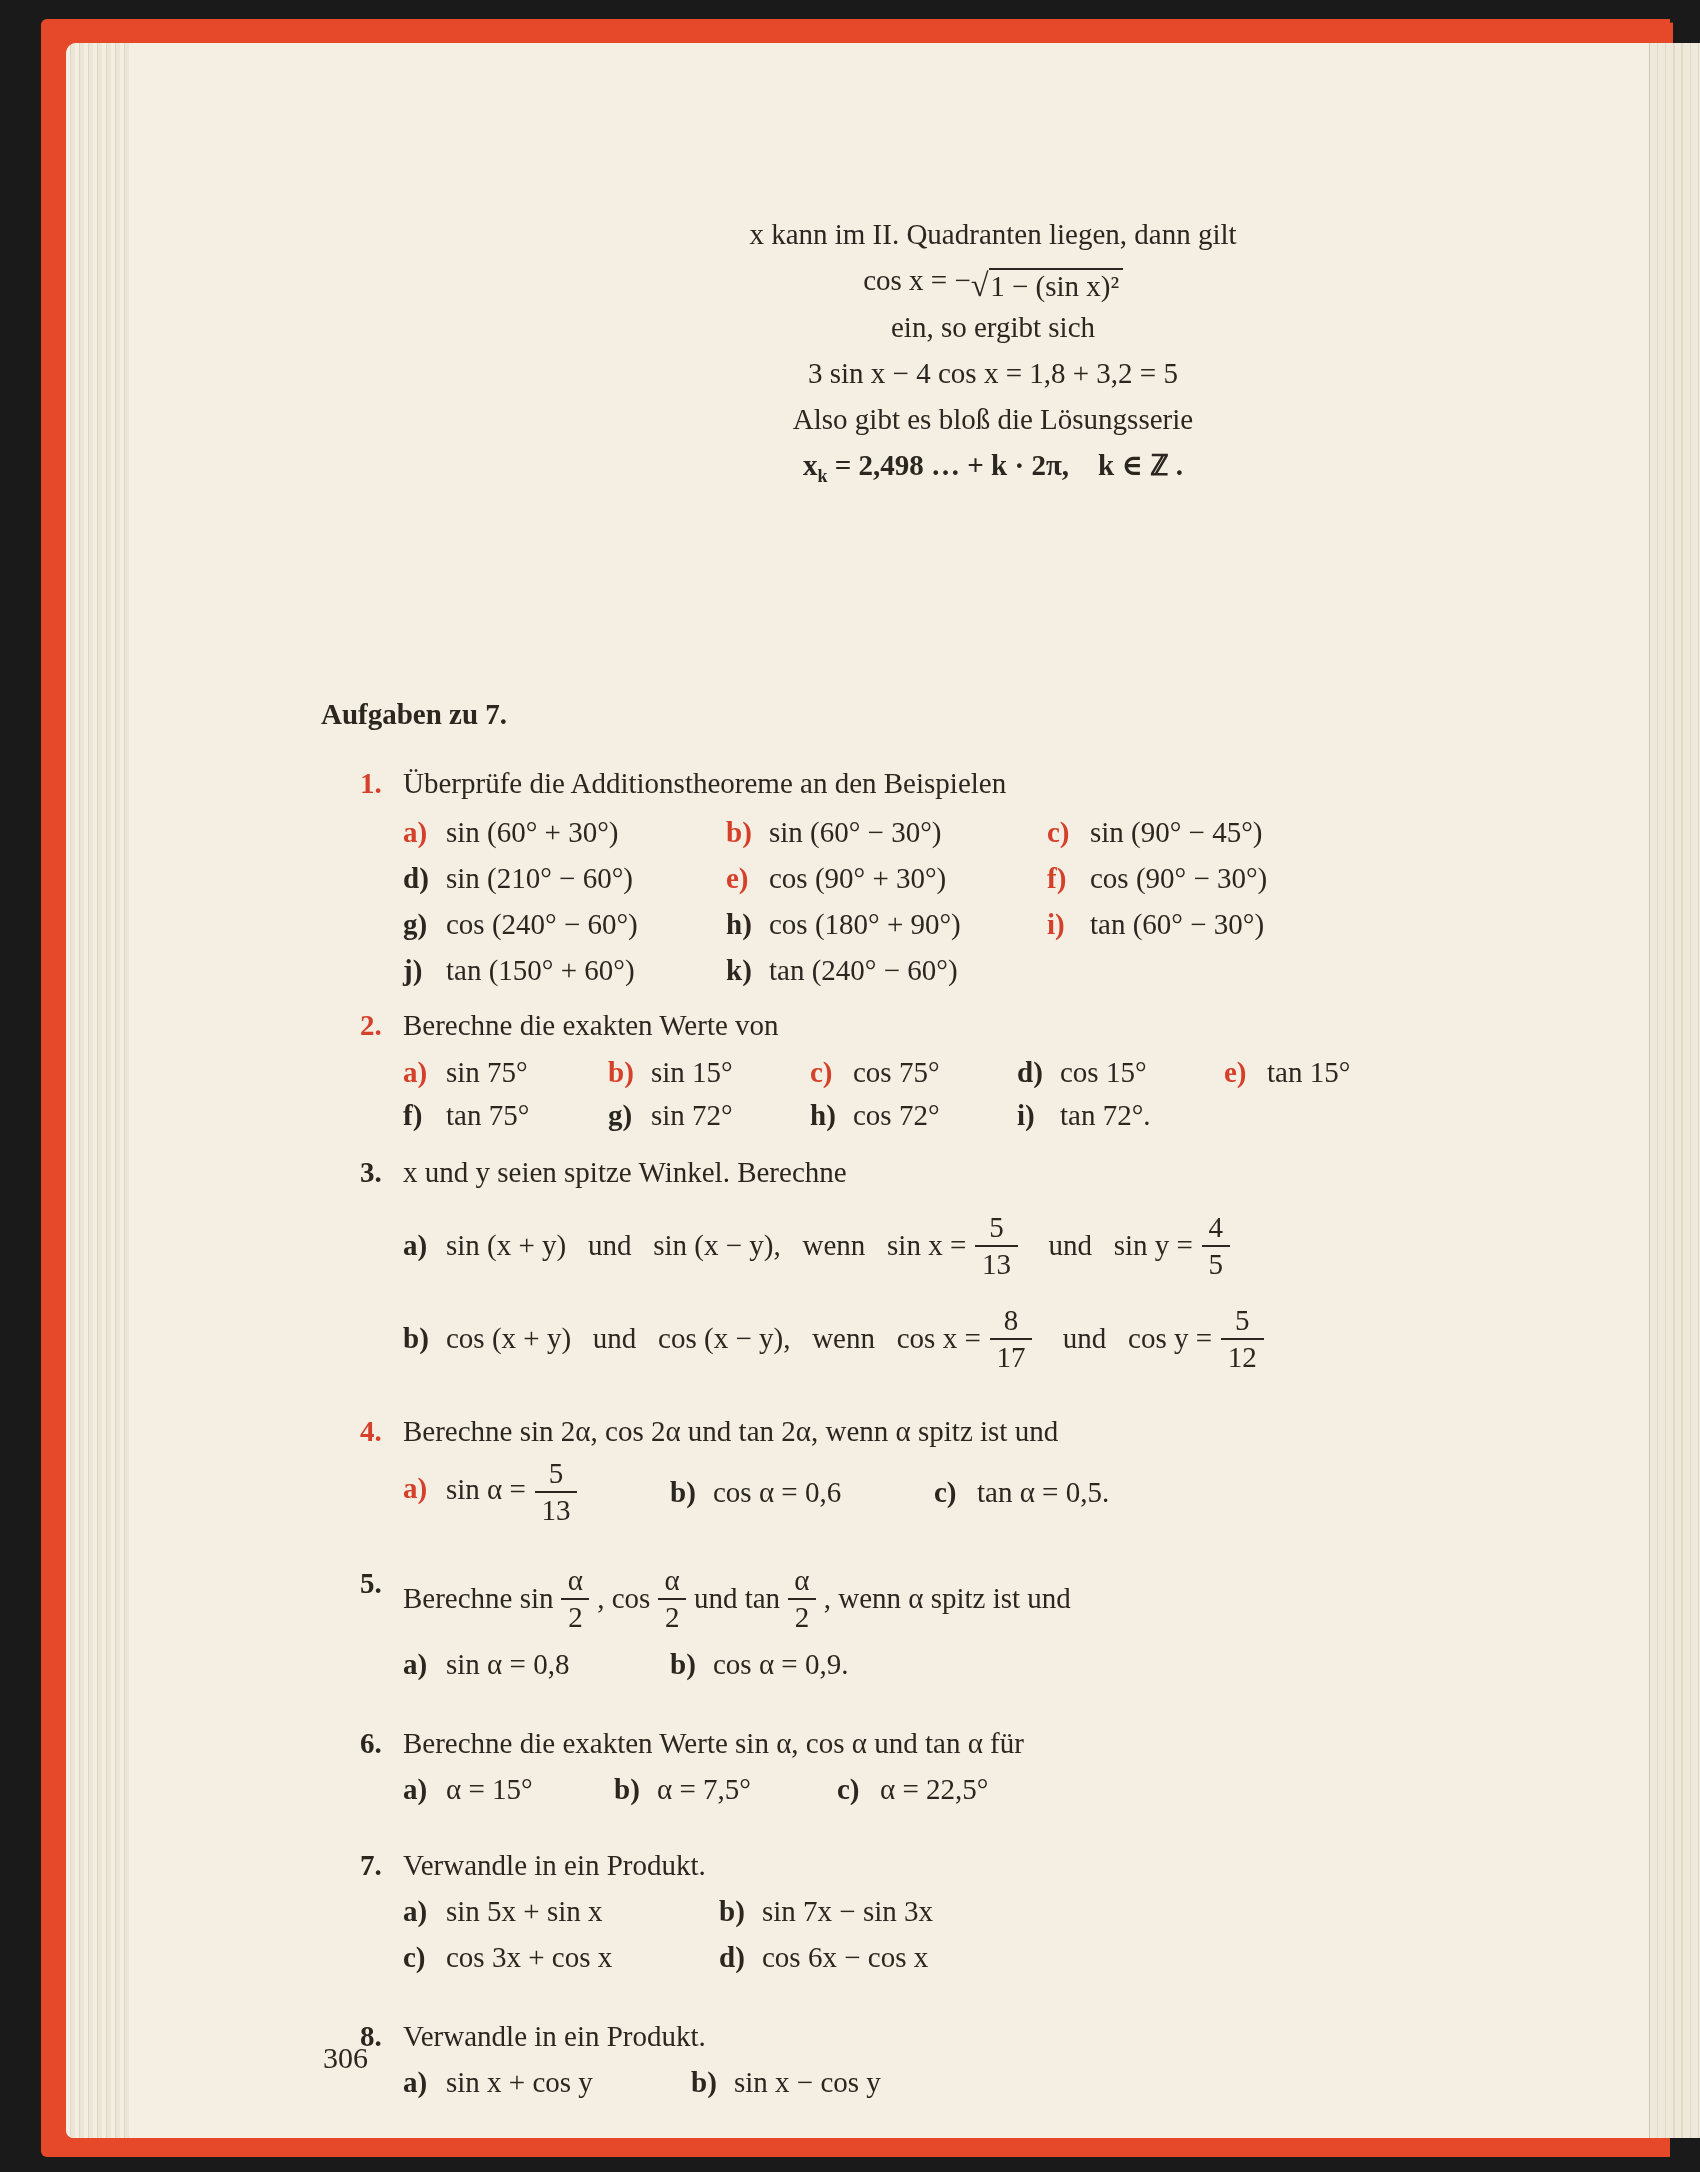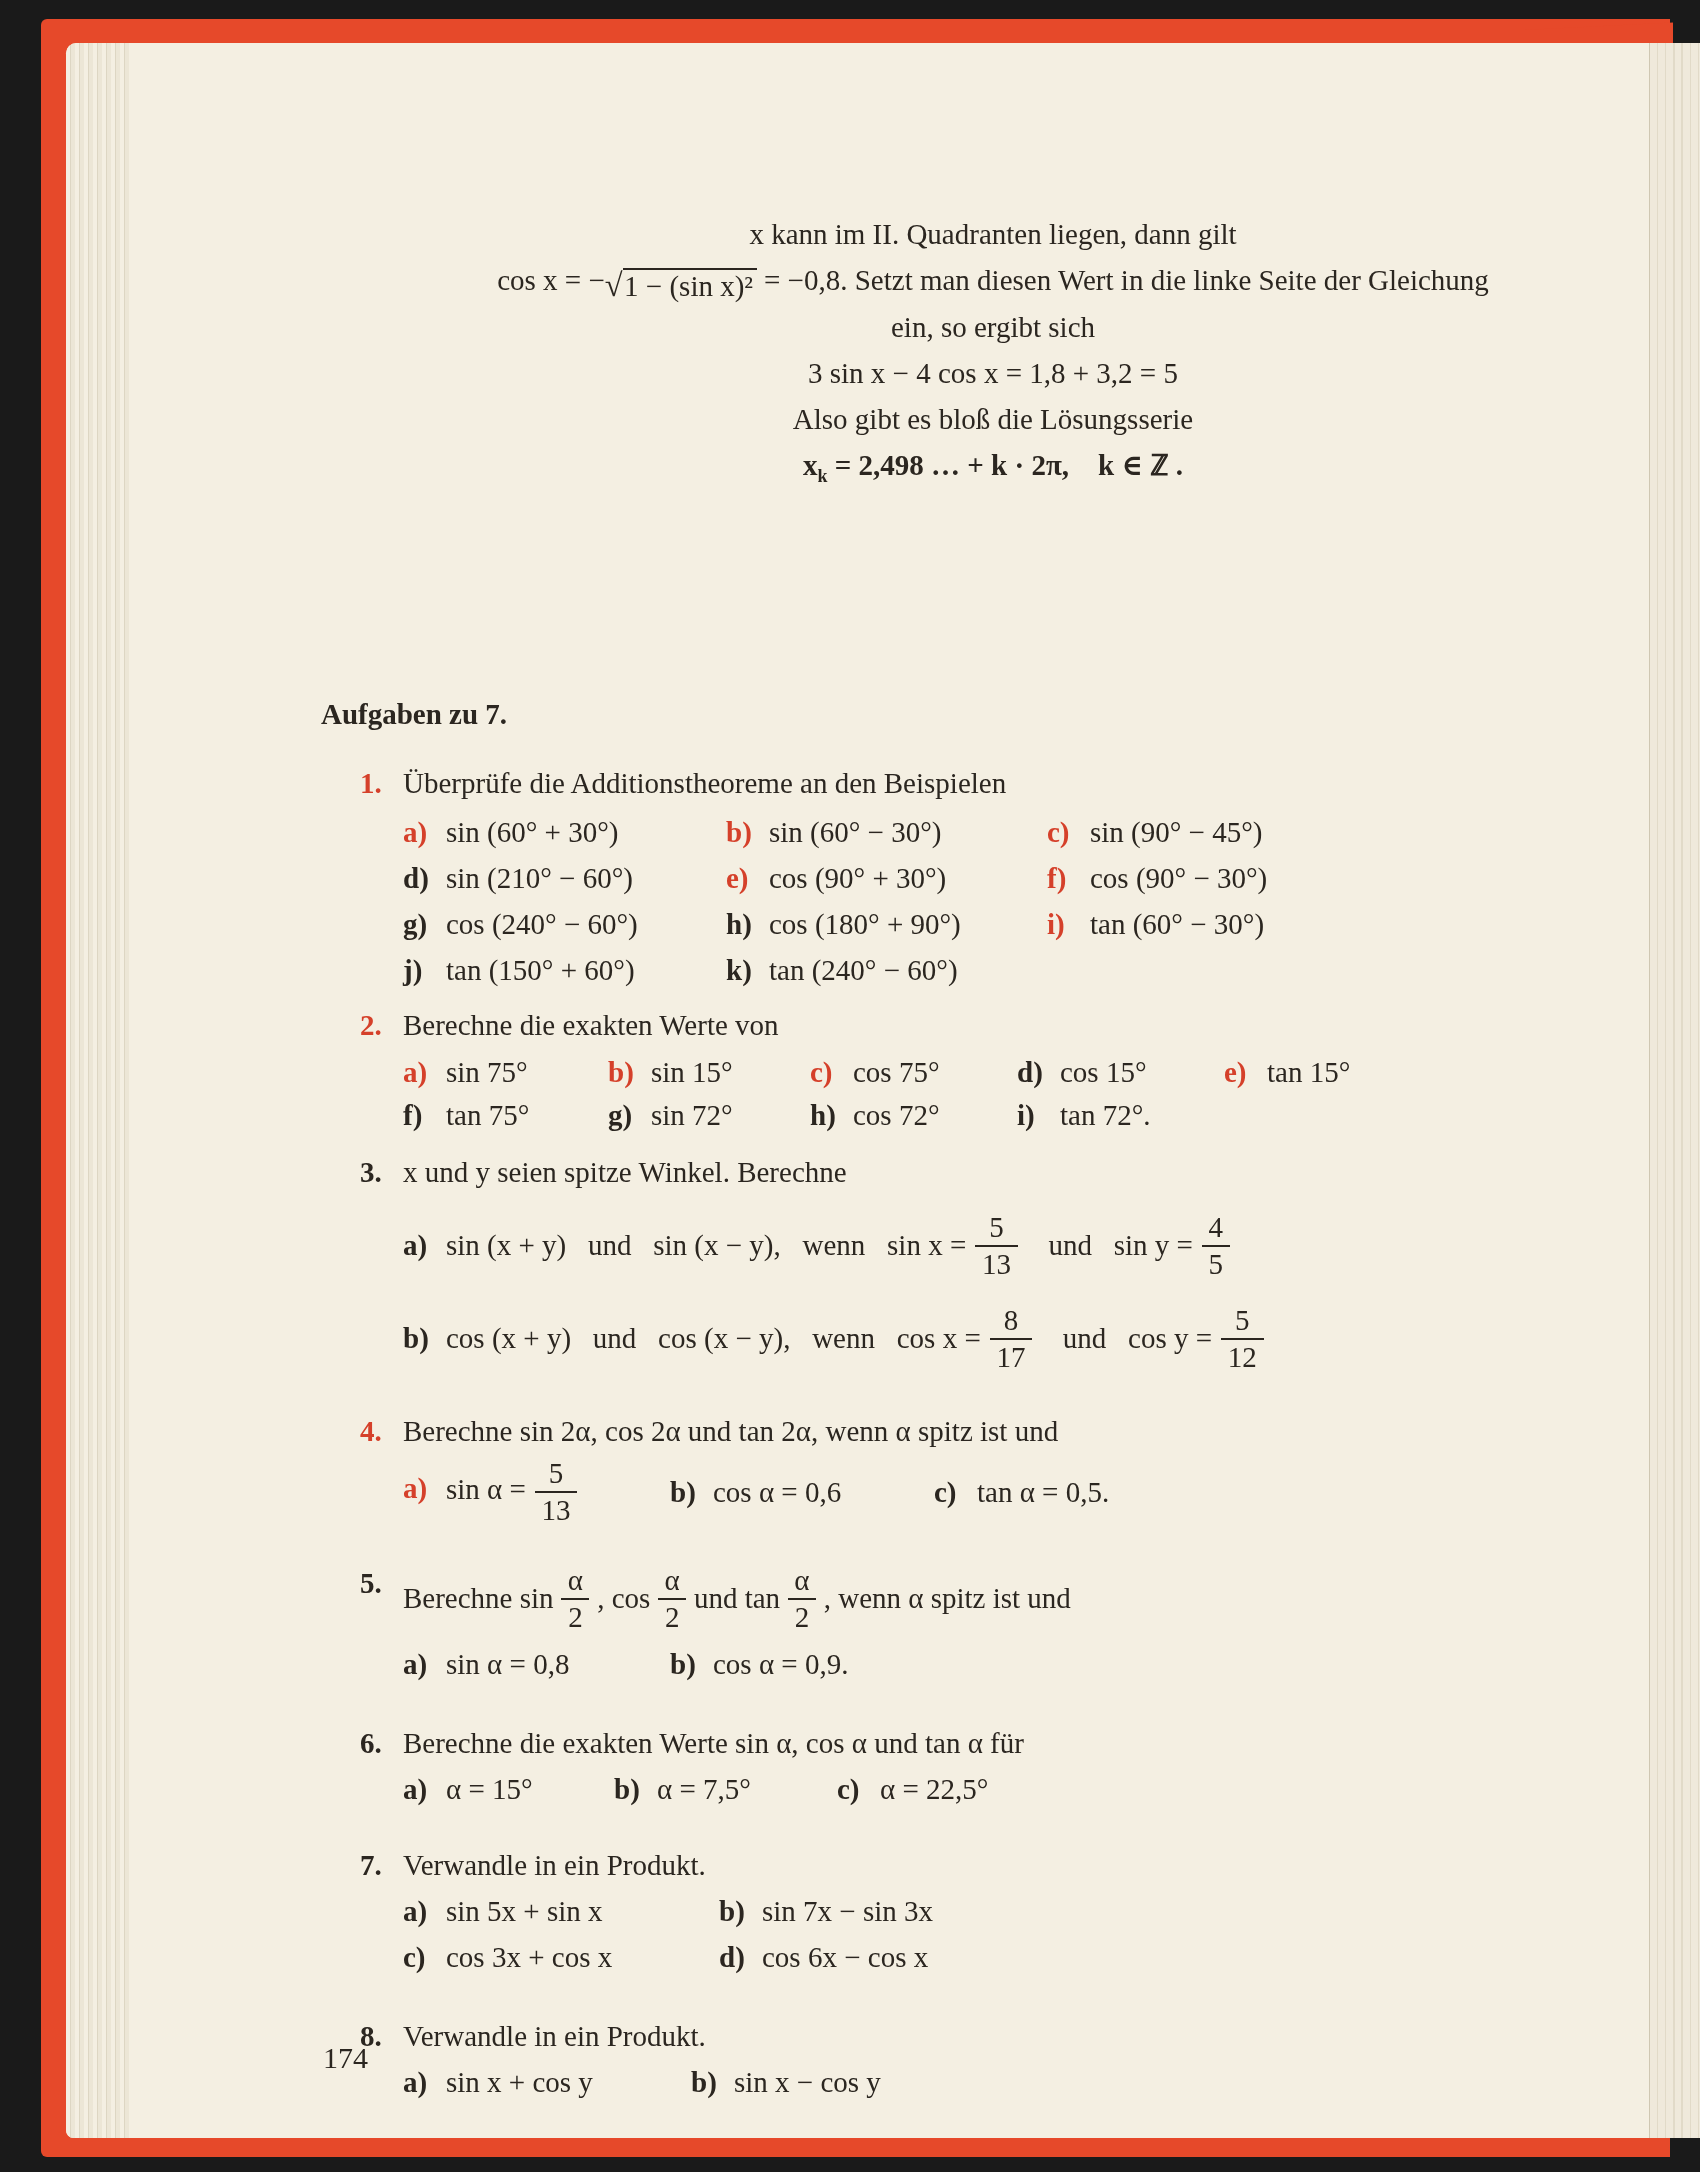--- a/index.html
+++ b/index.html
@@ -58,21 +58,21 @@
   <div class="fore-edge"></div>
 
   <div class="content">
 
     <div class="intro">
       <div class="iline">x kann im II. Quadranten liegen, dann gilt</div>
       <div class="iline">
         <span class="prewrap">cos x = −</span><span class="sqrt">
             <span class="rad">√</span>
             <span class="sqbar">1 − (sin x)²</span>
-          </span><span class="prewrap"> = −0,8. Setzt man diesen Wert in die linke Seite der Gleichung</span>
+          </span>
       </div>
       <div class="iline">ein, so ergibt sich</div>
       <div class="iline">3 sin x − 4 cos x = 1,8 + 3,2 = 5</div>
       <div class="iline">Also gibt es bloß die Lösungsserie</div>
       <div class="iline b">
         <span>x</span><sub>k</sub><span class="prewrap"> = 2,498 … + k · 2π,    k ∈ ℤ .</span>
       </div>
     </div>
 
     <div class="section-title">Aufgaben zu 7.</div>
@@ -206,15 +206,15 @@
       <span class="exnum">8.</span>
       <div class="ex-title">Verwandle in ein Produkt.</div>
       <div class="grid grid-ex8">
         <div class="cell"><span class="lbl">a)</span><span class="txt">sin x + cos y</span></div>
         <div class="cell"><span class="lbl">b)</span><span class="txt">sin x − cos y</span></div>
       </div>
     </div>
 
   </div>
 
-  <div class="page-number">174</div>
+  <div class="page-number">306</div>
 </div>
 
 
 </body></html>

